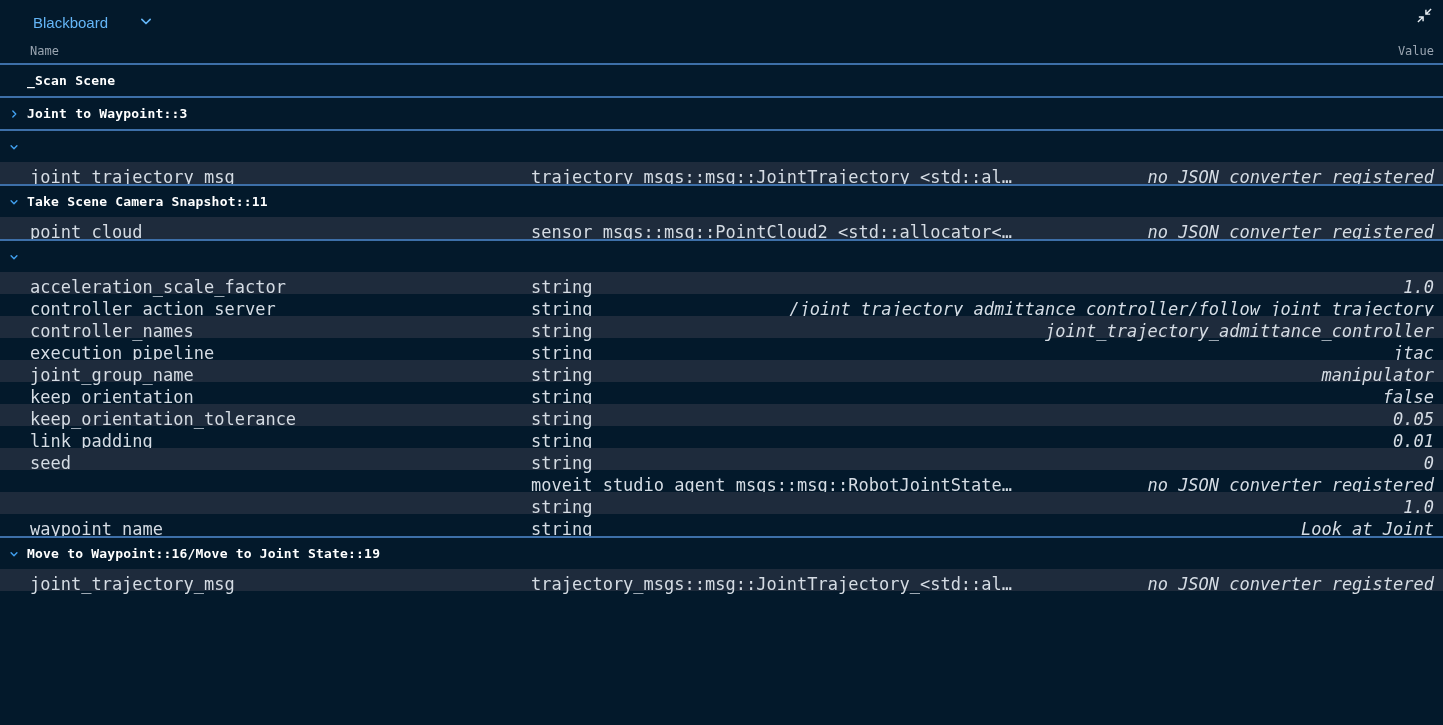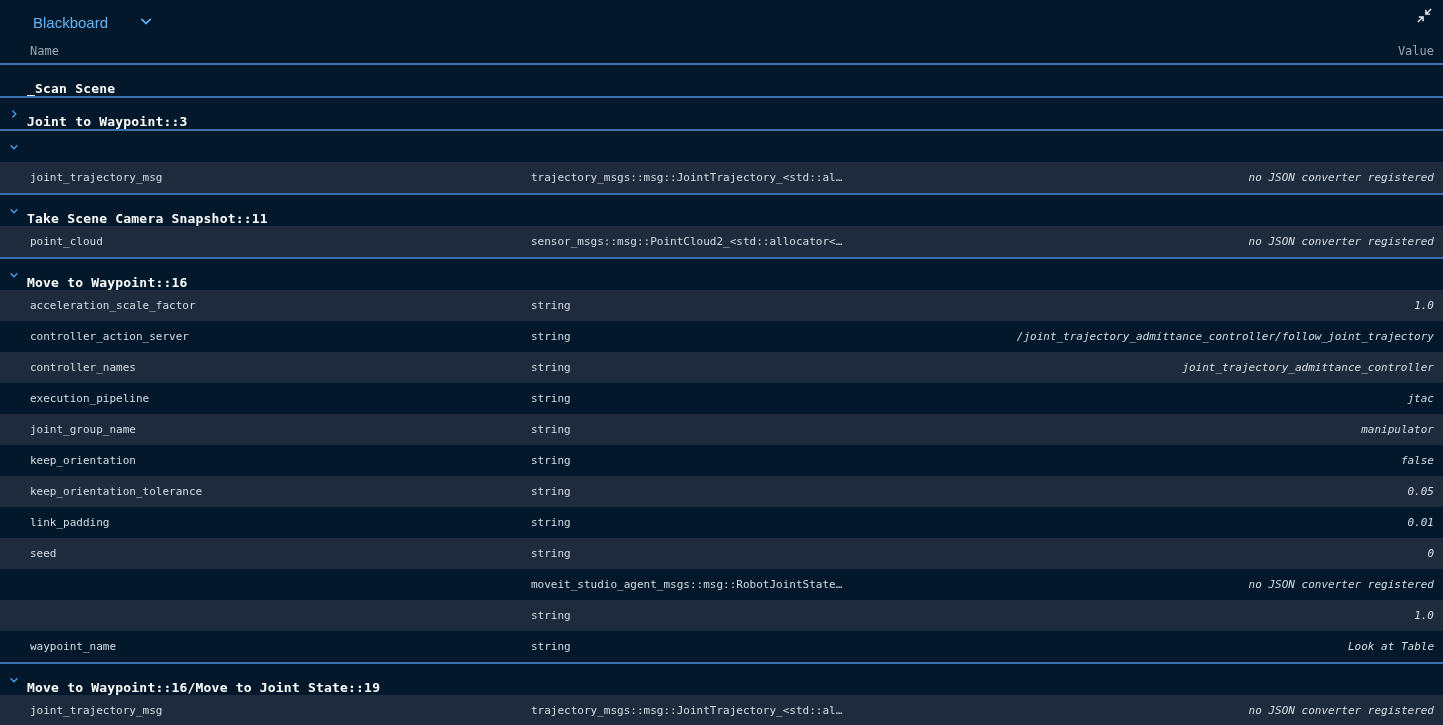--- a/index.html
+++ b/index.html
@@ -71,32 +71,32 @@
   .section-header .chevron{
     position:absolute;
     left:7px;top:9px;
     width:14px;height:14px;
     color:var(--chevron-blue);
     display:flex;align-items:center;justify-content:center;
   }
   .section-header .chevron.collapsed svg{transform:rotate(-90deg);}
   .section-header .section-label{
     position:absolute;
-    left:27px;top:8px;
+    left:27px;top:0;
     line-height:31px;
     font-size:13px;
     font-weight:bold;
     color:var(--section-text);
     letter-spacing:.2px;
     white-space:nowrap;
   }
   .rows .row{
-    height:31px;
-    position:relative;
-    font-size:11px;
+    height:22px;
+    position:relative;
+    font-size:17px;
     color:var(--cell-text);
     white-space:nowrap;
   }
   .rows .row:nth-child(odd){background:var(--row-alt);}
   .row .cell-name{position:absolute;left:30px;top:0;line-height:31px;}
   .row .cell-type{position:absolute;left:531px;top:0;line-height:31px;}
   .row .cell-value{position:absolute;right:9px;top:0;line-height:31px;font-style:italic;}
 </style>
 </head>
 <body>
@@ -166,21 +166,20 @@
     <span class="cell-type">sensor_msgs::msg::PointCloud2_&lt;std::allocator&lt;…</span>
     <span class="cell-value">no JSON converter registered</span>
   </div>
 </div>
   <div class="section-header">
     <span class="chevron">
       <svg viewBox="0 0 24 24" width="14" height="14" aria-hidden="true">
         <path d="M7 10l5 5 5-5" fill="none" stroke="currentColor" stroke-width="2.4" stroke-linecap="round" stroke-linejoin="round"></path>
       </svg>
     </span>
-    <span class="section-label">Move to Waypoint::16</span>
   </div>
 <div class="rows">
   <div class="row">
     <span class="cell-name">acceleration_scale_factor</span>
     <span class="cell-type">string</span>
     <span class="cell-value">1.0</span>
   </div>
 
   <div class="row">
     <span class="cell-name">controller_action_server</span>
@@ -236,21 +235,21 @@
   </div>
 
   <div class="row">
     <span class="cell-type">string</span>
     <span class="cell-value">1.0</span>
   </div>
 
   <div class="row">
     <span class="cell-name">waypoint_name</span>
     <span class="cell-type">string</span>
-    <span class="cell-value">Look at Table</span>
+    <span class="cell-value">Look at Joint</span>
   </div>
 </div>
   <div class="section-header">
     <span class="chevron">
       <svg viewBox="0 0 24 24" width="14" height="14" aria-hidden="true">
         <path d="M7 10l5 5 5-5" fill="none" stroke="currentColor" stroke-width="2.4" stroke-linecap="round" stroke-linejoin="round"></path>
       </svg>
     </span>
     <span class="section-label">Move to Waypoint::16/Move to Joint State::19</span>
   </div>

